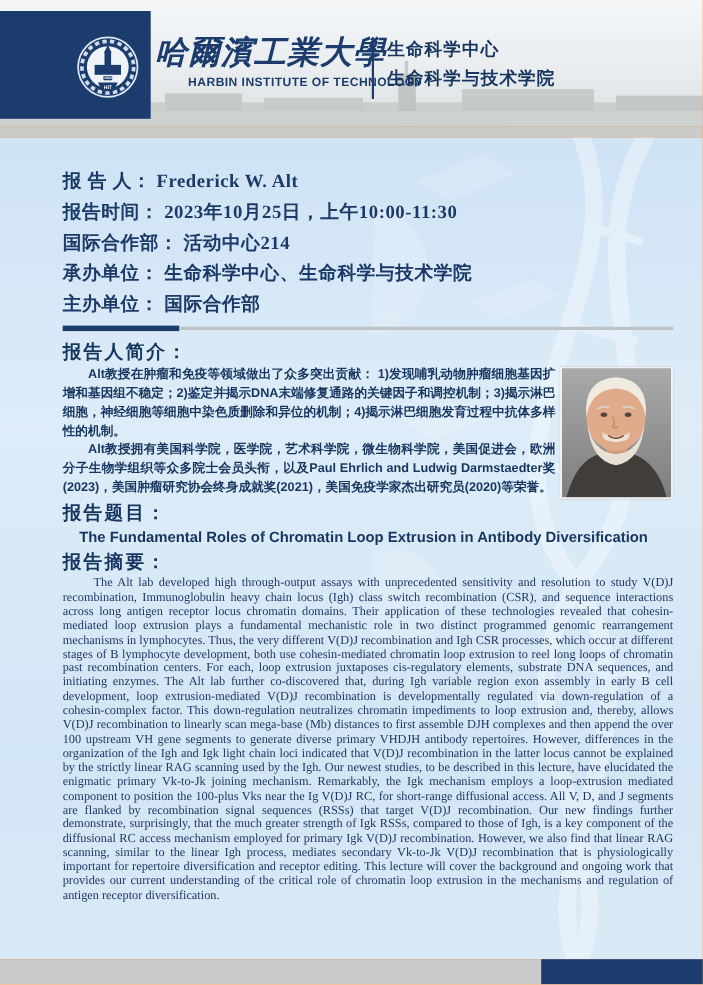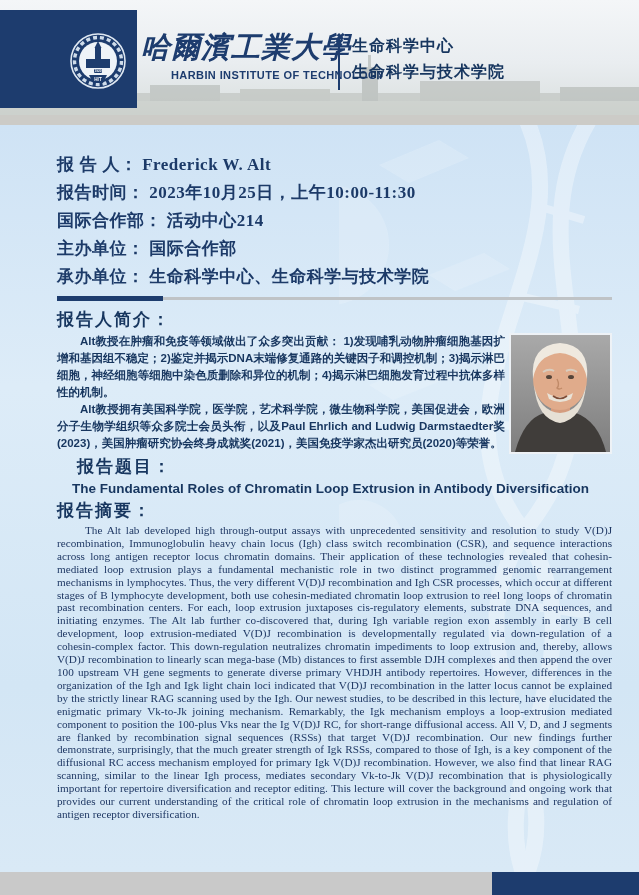--- a/index.html
+++ b/index.html
@@ -60,21 +60,21 @@
     flex:1; font-size:11.5px; line-height:17px; font-weight:600;
     color:#17365f; text-align:justify;
   }
   .bio-text p{ text-indent:2em; }
   .photo-frame{
     width:103px; height:121px; margin-left:4px; flex:0 0 auto;
     border:2px solid #eef2f6; background:#8f8f8f;
   }
   .photo-frame svg{ display:block; width:99px; height:117px; }
 
-  .title-heading{ margin-top:2px;margin-left:20px; }
+  .title-heading{ margin-top:2px; }
   .title-text{
     margin-top:2px; padding-left:15px; font-size:13.5px; font-weight:bold;
     color:#17365f; line-height:18px;
   }
   .abstract-heading{ margin-top:2px; }
   .abstract{
     margin-top:2px; font-family:"Liberation Serif", serif;
     font-size:11.2px; line-height:12.9px; color:#1f3864;
     text-align:justify; text-indent:28px;
   }
@@ -154,26 +154,26 @@
         </div>
         <div class="info-row">
           <span class="info-label">报告时间：</span>
           <span class="info-value">2023年10月25日，上午10:00-11:30</span>
         </div>
         <div class="info-row">
           <span class="info-label">国际合作部：</span>
           <span class="info-value">活动中心214</span>
         </div>
         <div class="info-row">
+          <span class="info-label">承办单位：</span>
+          <span class="info-value">生命科学中心、生命科学与技术学院</span>
+        </div>
+        <div class="info-row">
           <span class="info-label">主办单位：</span>
           <span class="info-value">国际合作部</span>
-        </div>
-        <div class="info-row">
-          <span class="info-label">承办单位：</span>
-          <span class="info-value">生命科学中心、生命科学与技术学院</span>
         </div>
       </div>
 
       <div class="divider">
         <div class="divider-navy"></div>
         <div class="divider-gray"></div>
       </div>
 
       <div class="section-heading bio-heading">报告人简介：</div>
       <div class="bio-row">

